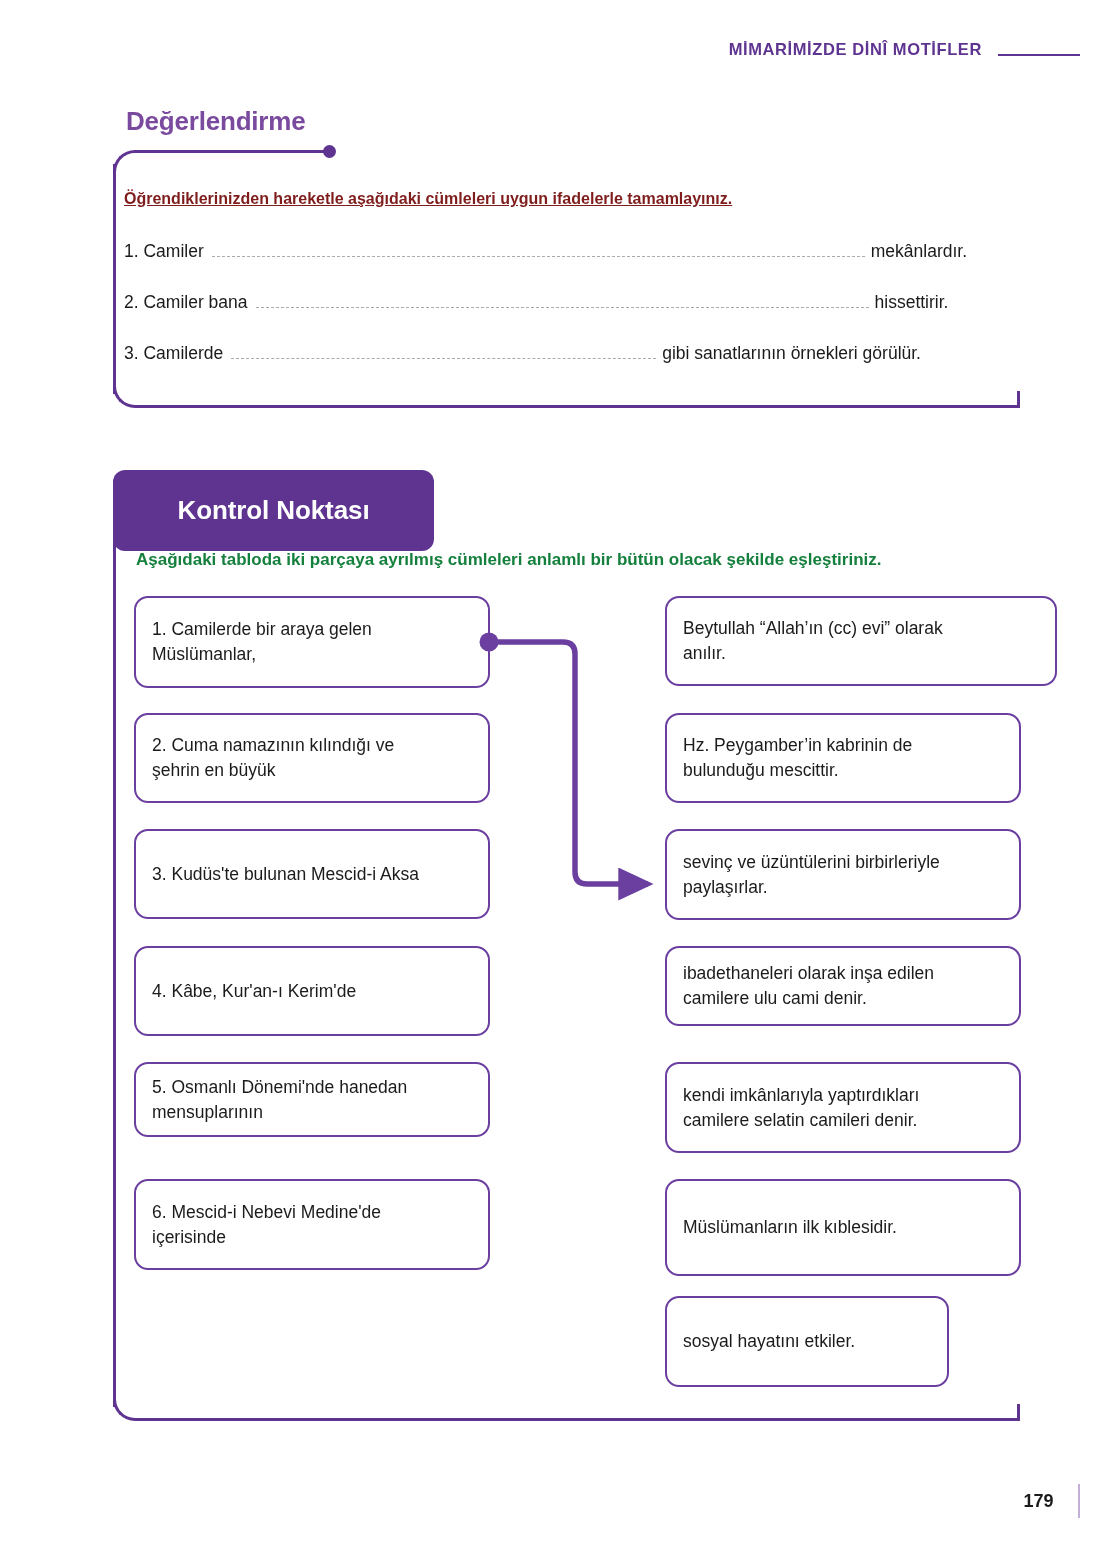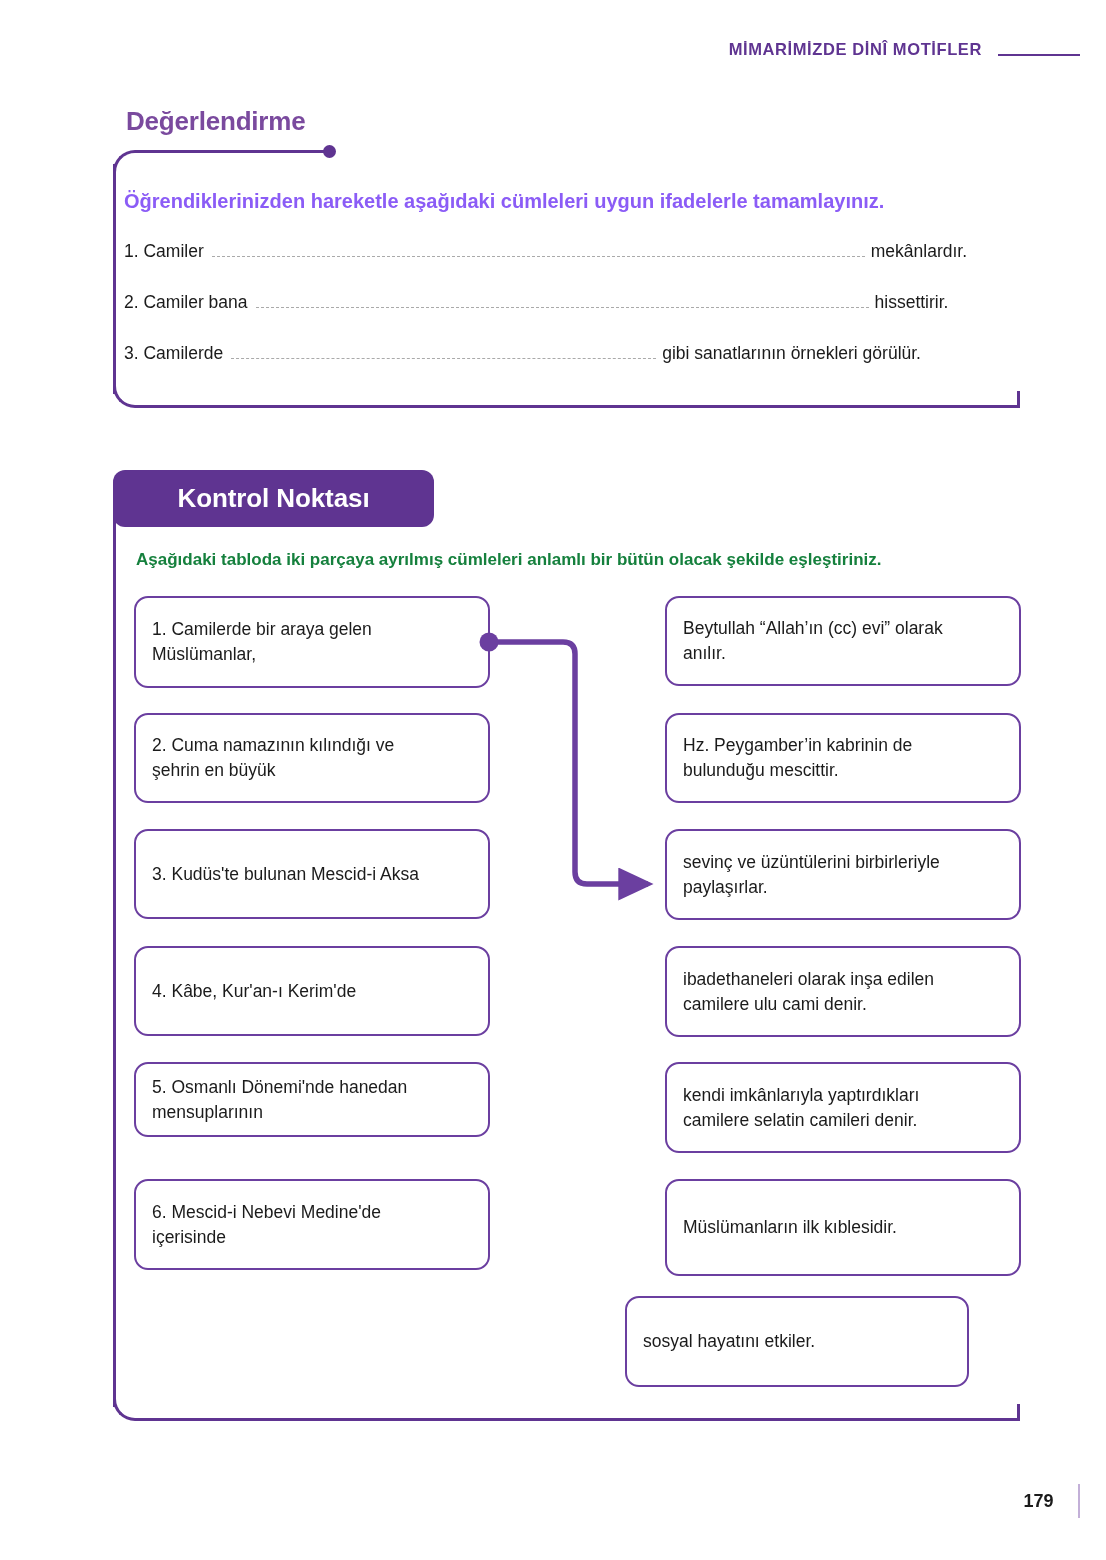--- a/index.html
+++ b/index.html
@@ -113,24 +113,25 @@
     right: 0;
     bottom: 0;
     width: 3px;
     height: 17px;
     background: #5f3491;
   }
 
   
   .instruction {
     position: absolute;
-    font-size: 20px;
-    font-weight: bold;
-    color: #8b5cf6;
+    font-size: 16px;
+    font-weight: bold;
+    color: #7f1d1d;
     white-space: nowrap;
+    text-decoration: underline;
   }
   .fill-line {
     position: absolute;
     font-size: 17.5px;
     color: #1b1b1b;
     display: flex;
     align-items: baseline;
     white-space: nowrap;
     width: 100%;
   }
@@ -147,21 +148,21 @@
   #kn-badge {
     position: absolute;
     background: #5f3491;
     border-radius: 12px;
     color: #ffffff;
     font-size: 26px;
     font-weight: bold;
     display: flex;
     align-items: center;
     justify-content: center;
-    padding: 0 22px;
+    padding: 12px 22px;
     letter-spacing: -0.1px;
   }
 
   #kn-instruction {
     position: absolute;
     font-size: 17px;
     font-weight: bold;
     color: #15803d;
     white-space: nowrap;
   }
@@ -298,62 +299,62 @@
     </div>
   </div>
 
   <div class="match-box" style="left:134px; top:1179px; width:356px; height:91px;">
     <div>
       <span>6. Mescid-i Nebevi Medine'de</span>
       <span>içerisinde</span>
     </div>
   </div>
 
-  <div class="match-box" style="left:665px; top:596px; width:356px; height:90px;">
+  <div class="match-box" style="left:665px; top:596px; width:392px; height:90px;">
     <div>
       <span>Beytullah “Allah’ın (cc) evi” olarak</span>
       <span>anılır.</span>
     </div>
   </div>
 
   <div class="match-box" style="left:665px; top:829px; width:356px; height:91px;">
     <div>
       <span>sevinç ve üzüntülerini birbirleriyle</span>
       <span>paylaşırlar.</span>
     </div>
   </div>
 
   <div class="match-box" style="left:665px; top:713px; width:356px; height:90px;">
     <div>
       <span>Hz. Peygamber’in kabrinin de</span>
       <span>bulunduğu mescittir.</span>
     </div>
   </div>
 
-  <div class="match-box" style="left:665px; top:946px; width:356px; height:91px;">
+  <div class="match-box" style="left:665px; top:946px; width:356px; height:80px;">
     <div>
       <span>ibadethaneleri olarak inşa edilen</span>
       <span>camilere ulu cami denir.</span>
     </div>
   </div>
 
   <div class="match-box" style="left:665px; top:1062px; width:356px; height:91px;">
     <div>
       <span>kendi imkânlarıyla yaptırdıkları</span>
       <span>camilere selatin camileri denir.</span>
     </div>
   </div>
 
   <div class="match-box" style="left:665px; top:1179px; width:356px; height:97px;">
     <div>
       <span>Müslümanların ilk kıblesidir.</span>
     </div>
   </div>
 
-  <div class="match-box" style="left:625px; top:1296px; width:344px; height:91px;text-align:center;">
+  <div class="match-box" style="left:665px; top:1296px; width:284px; height:91px;text-align:center;">
     <div>
       <span>sosyal hayatını etkiler.</span>
     </div>
   </div>
 
   <svg id="connector" viewBox="0 0 1106 1560" xmlns="http://www.w3.org/2000/svg">
     <defs>
       <marker id="arrowhead" markerWidth="7" markerHeight="7" refX="5.4" refY="3" orient="auto">
         <path d="M0,0 L6.4,3 L0,6 Z" fill="#6b3fa0"></path>
       </marker>

